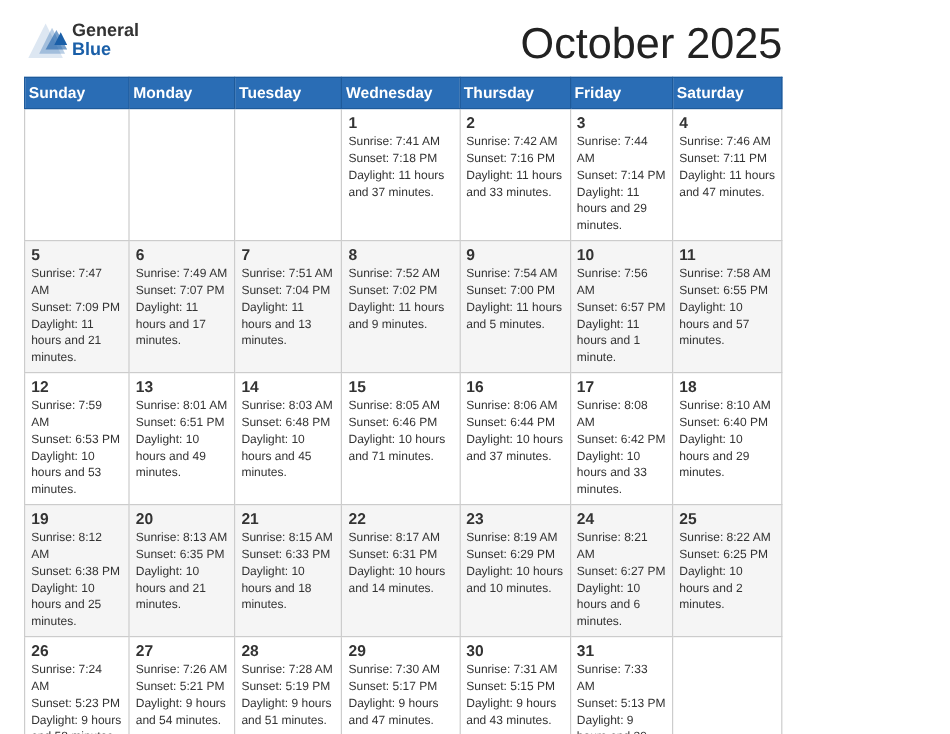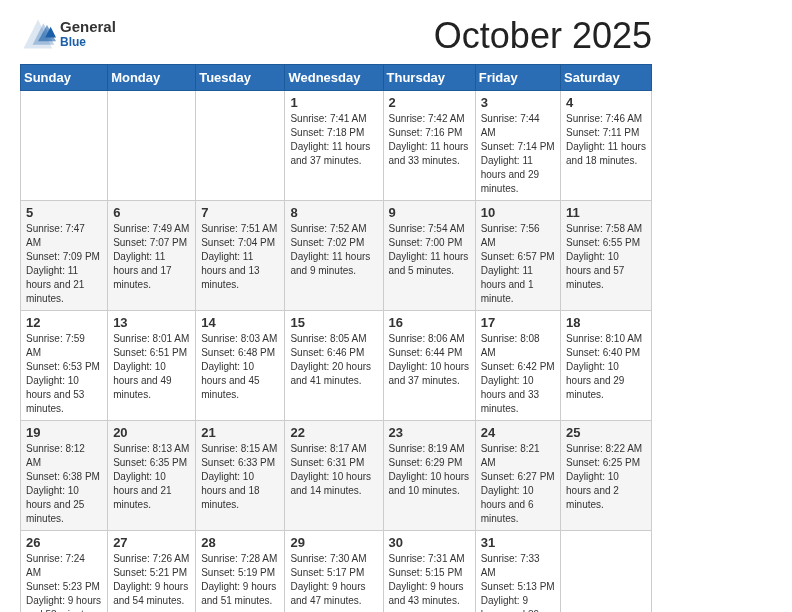--- a/index.html
+++ b/index.html
@@ -28,21 +28,21 @@
       display: flex;
       flex-direction: column;
       line-height: 1.1;
     }
     .logo-general {
       font-size: 15px;
       font-weight: bold;
       color: #333;
     }
     .logo-blue {
-      font-size: 12px;
+      font-size: 15px;
       font-weight: bold;
       color: #1a5fa8;
     }
     .logo-icon {
       width: 36px;
       height: 36px;
     }
     .title-block {
       text-align: right;
     }
@@ -148,21 +148,21 @@
           <td>
             <span class="day-number">2</span>
             <div class="day-info"><span>Sunrise: 7:42 AM</span><br><span>Sunset: 7:16 PM</span><br><span>Daylight: 11 hours and 33 minutes.</span></div>
           </td>
           <td>
             <span class="day-number">3</span>
             <div class="day-info"><span>Sunrise: 7:44 AM</span><br><span>Sunset: 7:14 PM</span><br><span>Daylight: 11 hours and 29 minutes.</span></div>
           </td>
           <td>
             <span class="day-number">4</span>
-            <div class="day-info"><span>Sunrise: 7:46 AM</span><br><span>Sunset: 7:11 PM</span><br><span>Daylight: 11 hours and 18 minutes.</span></div>
+            <div class="day-info"><span>Sunrise: 7:46 AM</span><br><span>Sunset: 7:11 PM</span><br><span>Daylight: 11 hours and 47 minutes.</span></div>
           </td>
         </tr>
         <tr>
           <td>
             <span class="day-number">5</span>
             <div class="day-info"><span>Sunrise: 7:47 AM</span><br><span>Sunset: 7:09 PM</span><br><span>Daylight: 11 hours and 21 minutes.</span></div>
           </td>
           <td>
             <span class="day-number">6</span>
             <div class="day-info"><span>Sunrise: 7:49 AM</span><br><span>Sunset: 7:07 PM</span><br><span>Daylight: 11 hours and 17 minutes.</span></div>
@@ -196,21 +196,21 @@
           <td>
             <span class="day-number">13</span>
             <div class="day-info"><span>Sunrise: 8:01 AM</span><br><span>Sunset: 6:51 PM</span><br><span>Daylight: 10 hours and 49 minutes.</span></div>
           </td>
           <td>
             <span class="day-number">14</span>
             <div class="day-info"><span>Sunrise: 8:03 AM</span><br><span>Sunset: 6:48 PM</span><br><span>Daylight: 10 hours and 45 minutes.</span></div>
           </td>
           <td>
             <span class="day-number">15</span>
-            <div class="day-info"><span>Sunrise: 8:05 AM</span><br><span>Sunset: 6:46 PM</span><br><span>Daylight: 20 hours and 41 minutes.</span></div>
+            <div class="day-info"><span>Sunrise: 8:05 AM</span><br><span>Sunset: 6:46 PM</span><br><span>Daylight: 10 hours and 71 minutes.</span></div>
           </td>
           <td>
             <span class="day-number">16</span>
             <div class="day-info"><span>Sunrise: 8:06 AM</span><br><span>Sunset: 6:44 PM</span><br><span>Daylight: 10 hours and 37 minutes.</span></div>
           </td>
           <td>
             <span class="day-number">17</span>
             <div class="day-info"><span>Sunrise: 8:08 AM</span><br><span>Sunset: 6:42 PM</span><br><span>Daylight: 10 hours and 33 minutes.</span></div>
           </td>
           <td>

